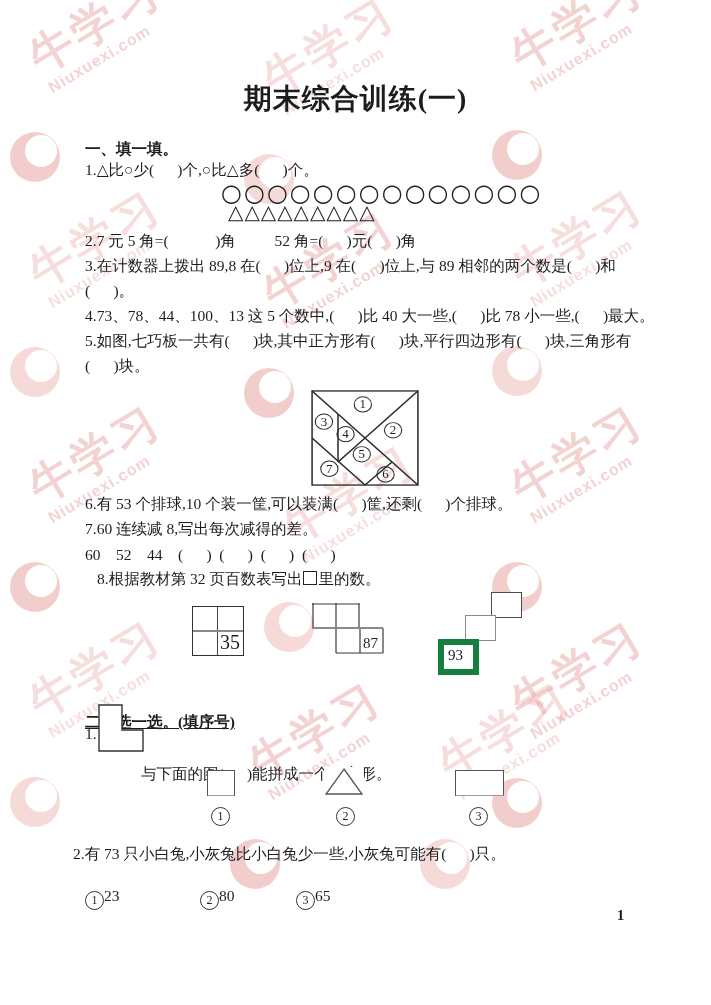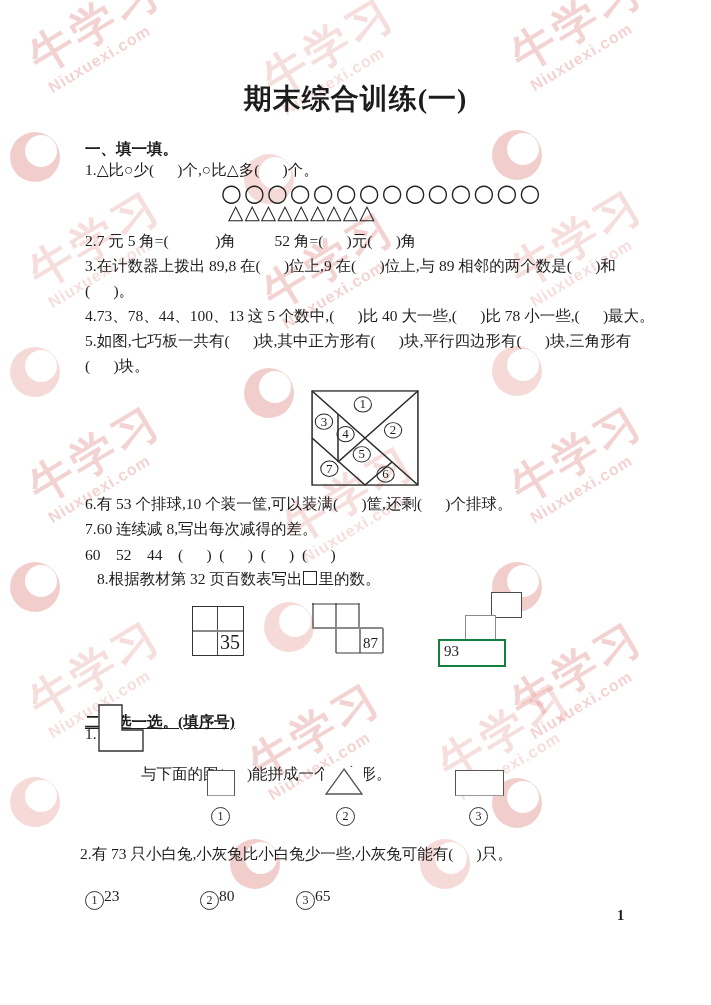--- a/index.html
+++ b/index.html
@@ -23,21 +23,21 @@
   
   .fig1{position:absolute;width:50px;height:48px;border:1.5px solid #333;}
   .fig1 .v{position:absolute;left:24px;top:0;width:1px;height:48px;background:#444;}
   .fig1 .h{position:absolute;left:0;top:23px;width:50px;height:2px;background:#8a8a8a;}
   .fig1 .val{position:absolute;right:3px;bottom:1px;font-size:20px;}
   
   .fig3{position:absolute;width:86px;height:76px;}
   .fig3 .sq{position:absolute;width:29px;height:24px;background:#fff;}
   .fig3 .sq.a{left:53px;top:0;border:1.4px solid #4a4a4a;}
   .fig3 .sq.b{left:27px;top:23px;border:1px solid #8a8a8a;}
-  .fig3 .sq.c{left:0;top:47px;border:2px solid #15803d;padding-left:35px;}
+  .fig3 .sq.c{left:0;top:47px;border:6px solid #15803d;}
   .fig3 .val{position:absolute;left:4px;top:2px;font-size:15px;}
   .opt-shape{position:absolute;background:#fff;}
   .shp-square{width:26px;height:24px;border:1.3px solid #555;border-bottom-color:#9a9a9a;}
   .shp-rect{width:47px;height:24px;border:1.3px solid #555;border-bottom-color:#9a9a9a;}
   .pagenum{position:absolute;left:617px;top:907px;font-size:14.5px;font-weight:700;}
   svg text{font-family:"Liberation Serif",serif;}
   
   .wm{position:absolute;z-index:0;pointer-events:none;}
   .wm-text{position:absolute;width:170px;transform:rotate(-31deg);transform-origin:0 100%;
            color:#e59f9b;opacity:.5;line-height:1;}
@@ -237,21 +237,21 @@
     <div class="opt-shape shp-square" style="left:207px;top:770px;"></div>
     <svg class="opt-shape" style="left:324px;top:767px;border:none;" width="40" height="29" viewBox="0 0 40 29">
       <polygon points="20,2 38,27 2,27" fill="#ffffff" stroke="#555" stroke-width="1.3"></polygon>
     </svg>
     <div class="opt-shape shp-rect" style="left:455px;top:770px;"></div>
 
     <div class="opt-item" style="left:211px;top:803px;"><span class="cnum">1</span></div>
     <div class="opt-item" style="left:336px;top:803px;"><span class="cnum">2</span></div>
     <div class="opt-item" style="left:469px;top:803px;"><span class="cnum">3</span></div>
 
-    <div class="t" style="left:80px;top:844px;text-align:center;">2.有 73 只小白兔,小灰兔比小白兔少一些,小灰兔可能有(      )只。</div>
+    <div class="t" style="left:73px;top:844px;text-align:center;">2.有 73 只小白兔,小灰兔比小白兔少一些,小灰兔可能有(      )只。</div>
 
     <div class="opt-item" style="left:85px;top:887px;"><span class="cnum">1</span><span>23</span></div>
     <div class="opt-item" style="left:200px;top:887px;"><span class="cnum">2</span><span>80</span></div>
     <div class="opt-item" style="left:296px;top:887px;"><span class="cnum">3</span><span>65</span></div>
 
     <div class="pagenum">1</div>
   </div>
 </div>
 
 </body></html>

